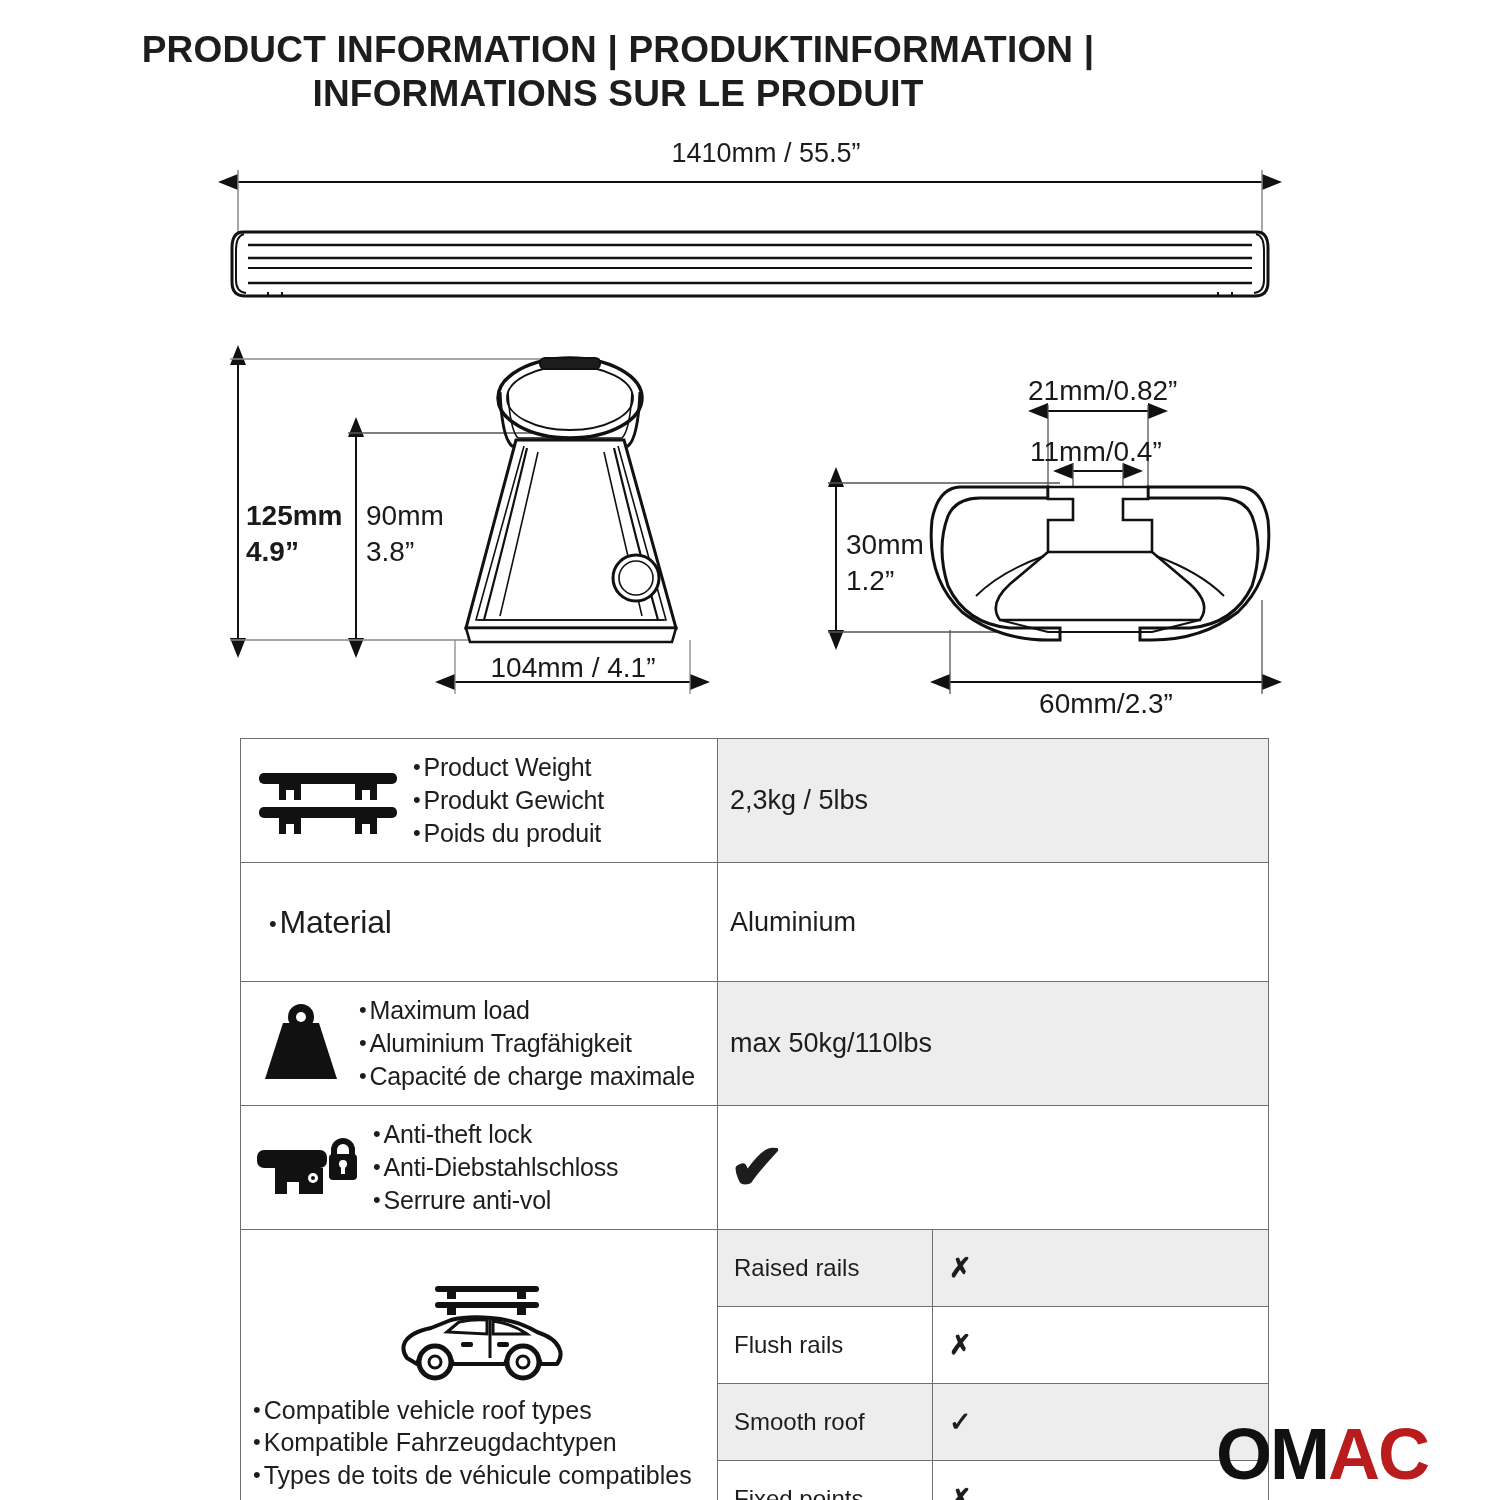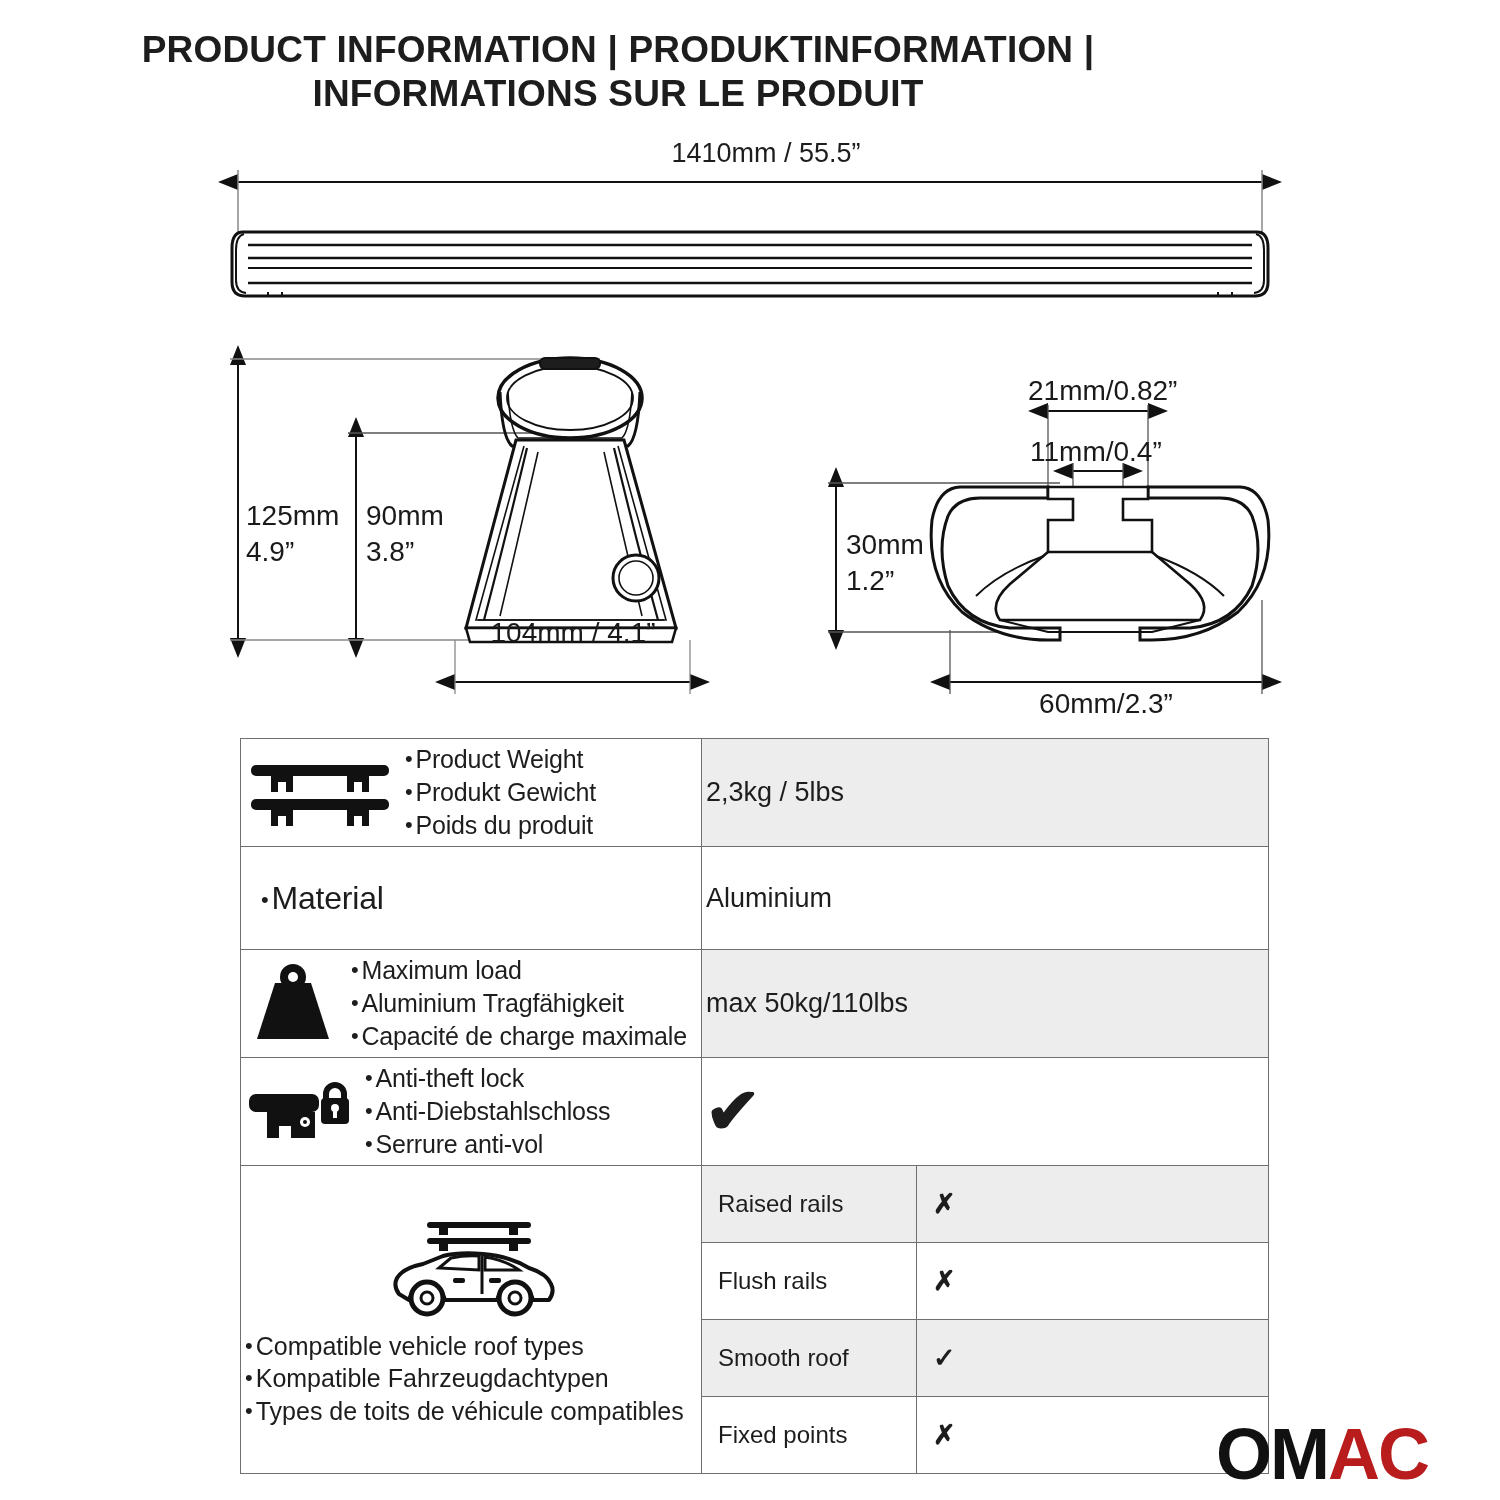--- a/index.html
+++ b/index.html
@@ -36,21 +36,21 @@
   .spec-table{
     position:absolute;left:240px;top:738px;
     width:1029px;
     border-collapse:collapse;
     font-size:24px;
     color:#1d1d1d;
   }
   .spec-table td{
     border:1px solid #6f6f6f;
     vertical-align:middle;
-    padding:4px;
+    padding:12px;
   }
   .cell-left{
     width:452px;
     padding:8px 6px 8px 10px;
   }
   .cell-right{
     padding:10px 0 10px 26px;
     font-size:27px;
   }
   .shaded{background:#ededed;}
@@ -220,31 +220,31 @@
 
       <path d="M1044,556 Q1000,572 976,596" fill="none" stroke="#111" stroke-width="2"></path>
       <path d="M1156,556 Q1200,572 1224,596" fill="none" stroke="#111" stroke-width="2"></path>
 
       <line x1="980" y1="498" x2="1048" y2="498" stroke="#111" stroke-width="2"></line>
       <line x1="1148" y1="498" x2="1220" y2="498" stroke="#111" stroke-width="2"></line>
     </g>
 
   </svg>
 
-  <div style="position:absolute;left:246px;top:498px;font-size:28px;line-height:1.3;">
+  <div style="position:absolute;left:246px;top:498px;font-size:28px;line-height:1.3;font-weight:bold;">
     <div>125mm</div>
     <div>4.9”</div>
   </div>
 
   <div style="position:absolute;left:366px;top:498px;font-size:28px;line-height:1.3;">
     <div>90mm</div>
     <div>3.8”</div>
   </div>
 
-  <div style="position:absolute;left:455px;top:617px;width:236px;text-align:center;font-size:28px;">104mm / 4.1”</div>
+  <div style="position:absolute;left:455px;top:652px;width:236px;text-align:center;font-size:28px;">104mm / 4.1”</div>
 
   <div style="position:absolute;left:1028px;top:375px;font-size:28px;">21mm/0.82”</div>
 
   <div style="position:absolute;left:1030px;top:436px;font-size:28px;">11mm/0.4”</div>
 
   <div style="position:absolute;left:846px;top:527px;font-size:28px;line-height:1.3;">
     <div>30mm</div>
     <div>1.2”</div>
   </div>
 

